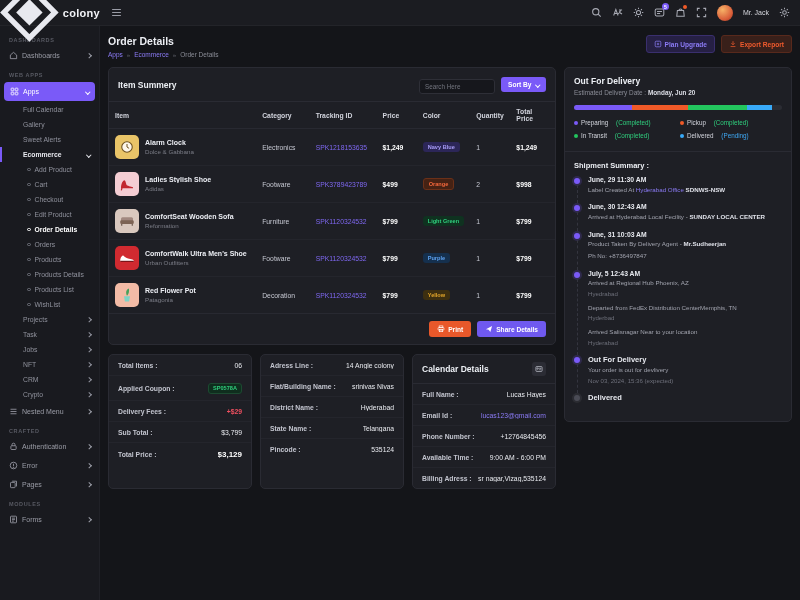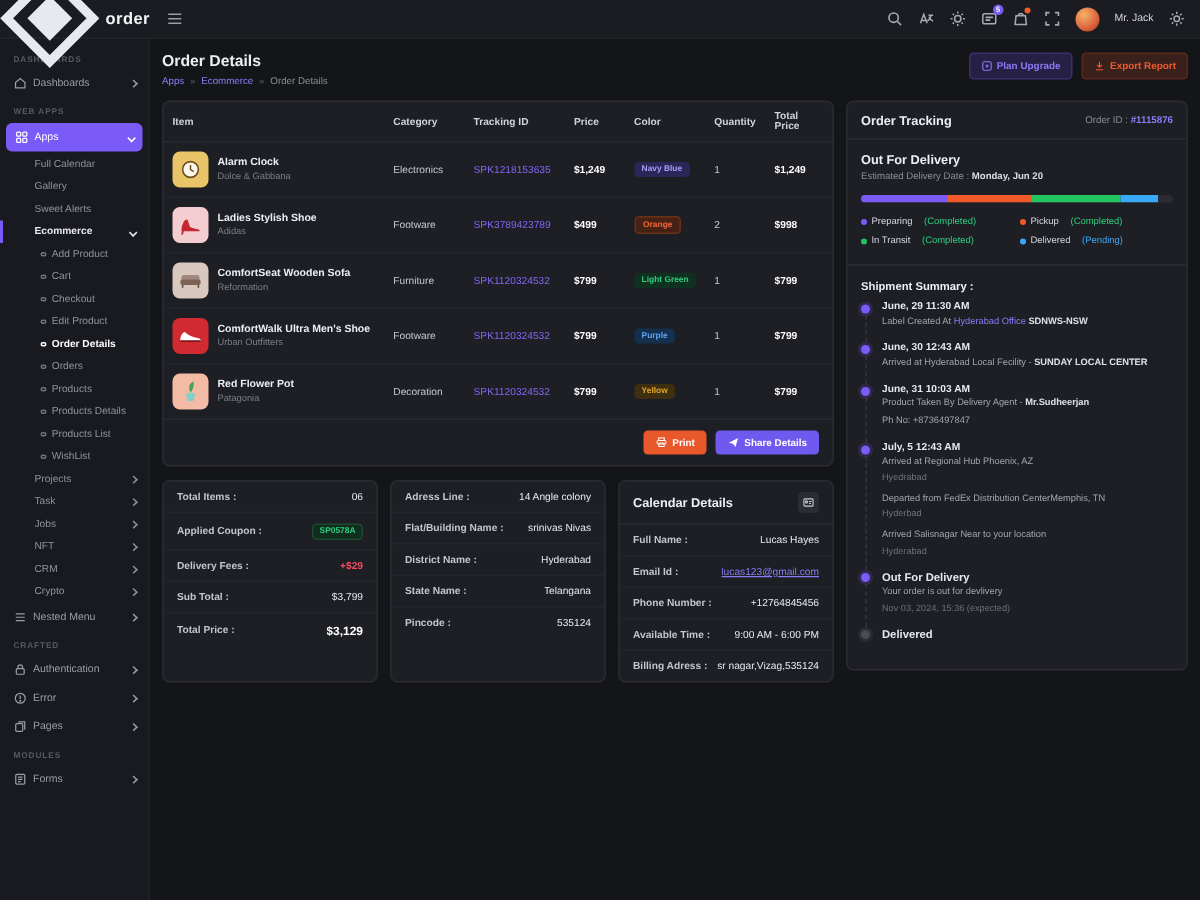--- a/index.html
+++ b/index.html
@@ -138,21 +138,21 @@
 </style>
 </head>
 <body>
 
 <header class="navbar">
   <div class="logo-block">
     <svg viewBox="0 0 12 12">
         <path d="M6 .8 11.2 6 6 11.2.8 6Z" fill="none" stroke="#e8e9ef" stroke-width="1.1"></path>
         <path d="M3.3 6 6 3.3 8.7 6 6 8.7Z" fill="#e8e9ef"></path>
       </svg>
-    <span class="logo-text">order</span>
+    <span class="logo-text">colony</span>
   </div>
   <div class="hamburger">
       <i></i>
       <i></i>
       <i></i>
     </div>
   <div class="nav-right">
     <span class="nav-ic">
         <svg viewBox="0 0 12 12" fill="none" stroke="currentColor" stroke-width="1.2">
           <circle cx="5.2" cy="5.2" r="3.4"></circle>
@@ -373,20 +373,30 @@
         <span>Export Report</span>
       </div>
     </div>
   </div>
 
   <div class="content">
 
     <div class="left-col">
 
       <section class="card">
+        <div class="card-head">
+          <span class="card-title">Item Summery</span>
+          <div class="head-tools">
+            <span class="search-box"><input placeholder="Search Here" style=""></span>
+            <span class="btn-sort">
+                <span>Sort By</span>
+                <span class="chev chev-d"></span>
+              </span>
+          </div>
+        </div>
         <table>
           <colgroup>
               <col style="width:33%">
               <col style="width:12%">
               <col style="width:15%">
               <col style="width:9%">
               <col style="width:12%">
               <col style="width:9%">
               <col style="width:10%">
             </colgroup>
@@ -610,24 +620,20 @@
           <div class="kv">
               <span class="kv-label">Billing Adress :</span>
               <span class="kv-value">sr nagar,Vizag,535124</span>
             </div>
         </section>
       </div>
     </div>
 
     <div class="right-col">
       <section class="card">
-        <div class="card-head">
-          <span class="card-title">Order Tracking</span>
-          <span class="ot-id"><span>Order ID : </span><b>#1115876</b></span>
-        </div>
         <div class="ot-body">
           <div class="ot-status">Out For Delivery</div>
           <div class="ot-eta"><span>Estimated Delivery Date : </span><b>Monday, Jun 20</b></div>
           <div class="progress">
             <span class="seg seg-purple"></span>
             <span class="seg seg-orange"></span>
             <span class="seg seg-green"></span>
             <span class="seg seg-blue"></span>
           </div>
           <div class="legend">

